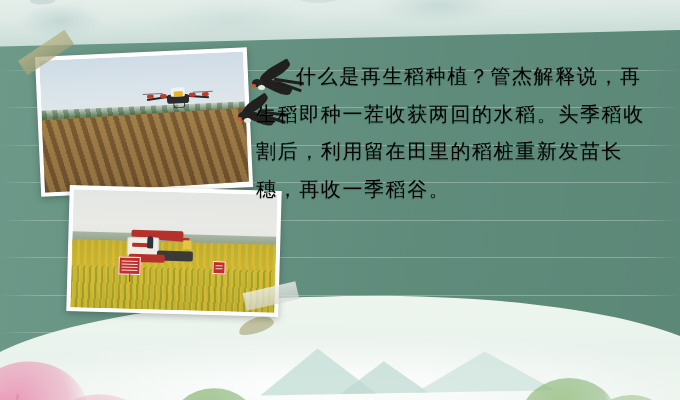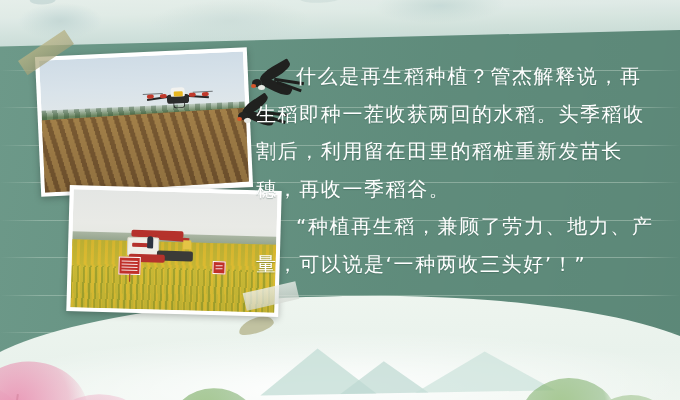--- a/index.html
+++ b/index.html
@@ -146,21 +146,21 @@
   
   .tape{position:absolute;}
   .tape.t1{left:18px;top:44px;width:56px;height:17px;transform:rotate(-34deg);
     background:linear-gradient(to bottom, rgba(183,178,132,.85), rgba(166,162,120,.78));opacity:.9;}
   .tape.t2{left:244px;top:287px;width:54px;height:18px;transform:rotate(-13deg);
     background:linear-gradient(to bottom, rgba(236,238,234,.8), rgba(214,218,212,.72));}
 
   
   .article{
     position:absolute;left:256px;top:58px;width:406px;
-    color:#ffffff;
+    color:#000000;
     font-family:"DejaVu Sans","Liberation Sans",sans-serif;
     font-size:20px;line-height:37.5px;
     letter-spacing:1.6px;
     text-shadow:0 1px 1px rgba(35,70,58,.32);
   }
   .article p{margin:0;text-indent:2em;}
   .article p.gap{margin-top:0;}
 
   
   .swallows{position:absolute;left:236px;top:62px;width:86px;height:84px;}
@@ -281,16 +281,15 @@
       <div class="head" style="left:2px;top:50px;"></div>
       <div class="throat" style="left:1px;top:55px;"></div>
       <div class="belly" style="left:8px;top:56px;"></div>
       <div class="tail" style="left:22px;top:50px;width:30px;height:3px;transform:rotate(7deg);"></div>
       <div class="tail" style="left:24px;top:55px;width:26px;height:3px;transform:rotate(18deg);"></div>
     </div>
   </div>
 
   <div class="article">
     <p>什么是再生稻种植？管杰解释说，再生稻即种一茬收获两回的水稻。头季稻收割后，利用留在田里的稻桩重新发苗长穗，再收一季稻谷。</p>
-    <p class="gap">“种植再生稻，兼顾了劳力、地力、产量，可以说是‘一种两收三头好’！”</p>
   </div>
 
 </div>
 
 </body></html>

